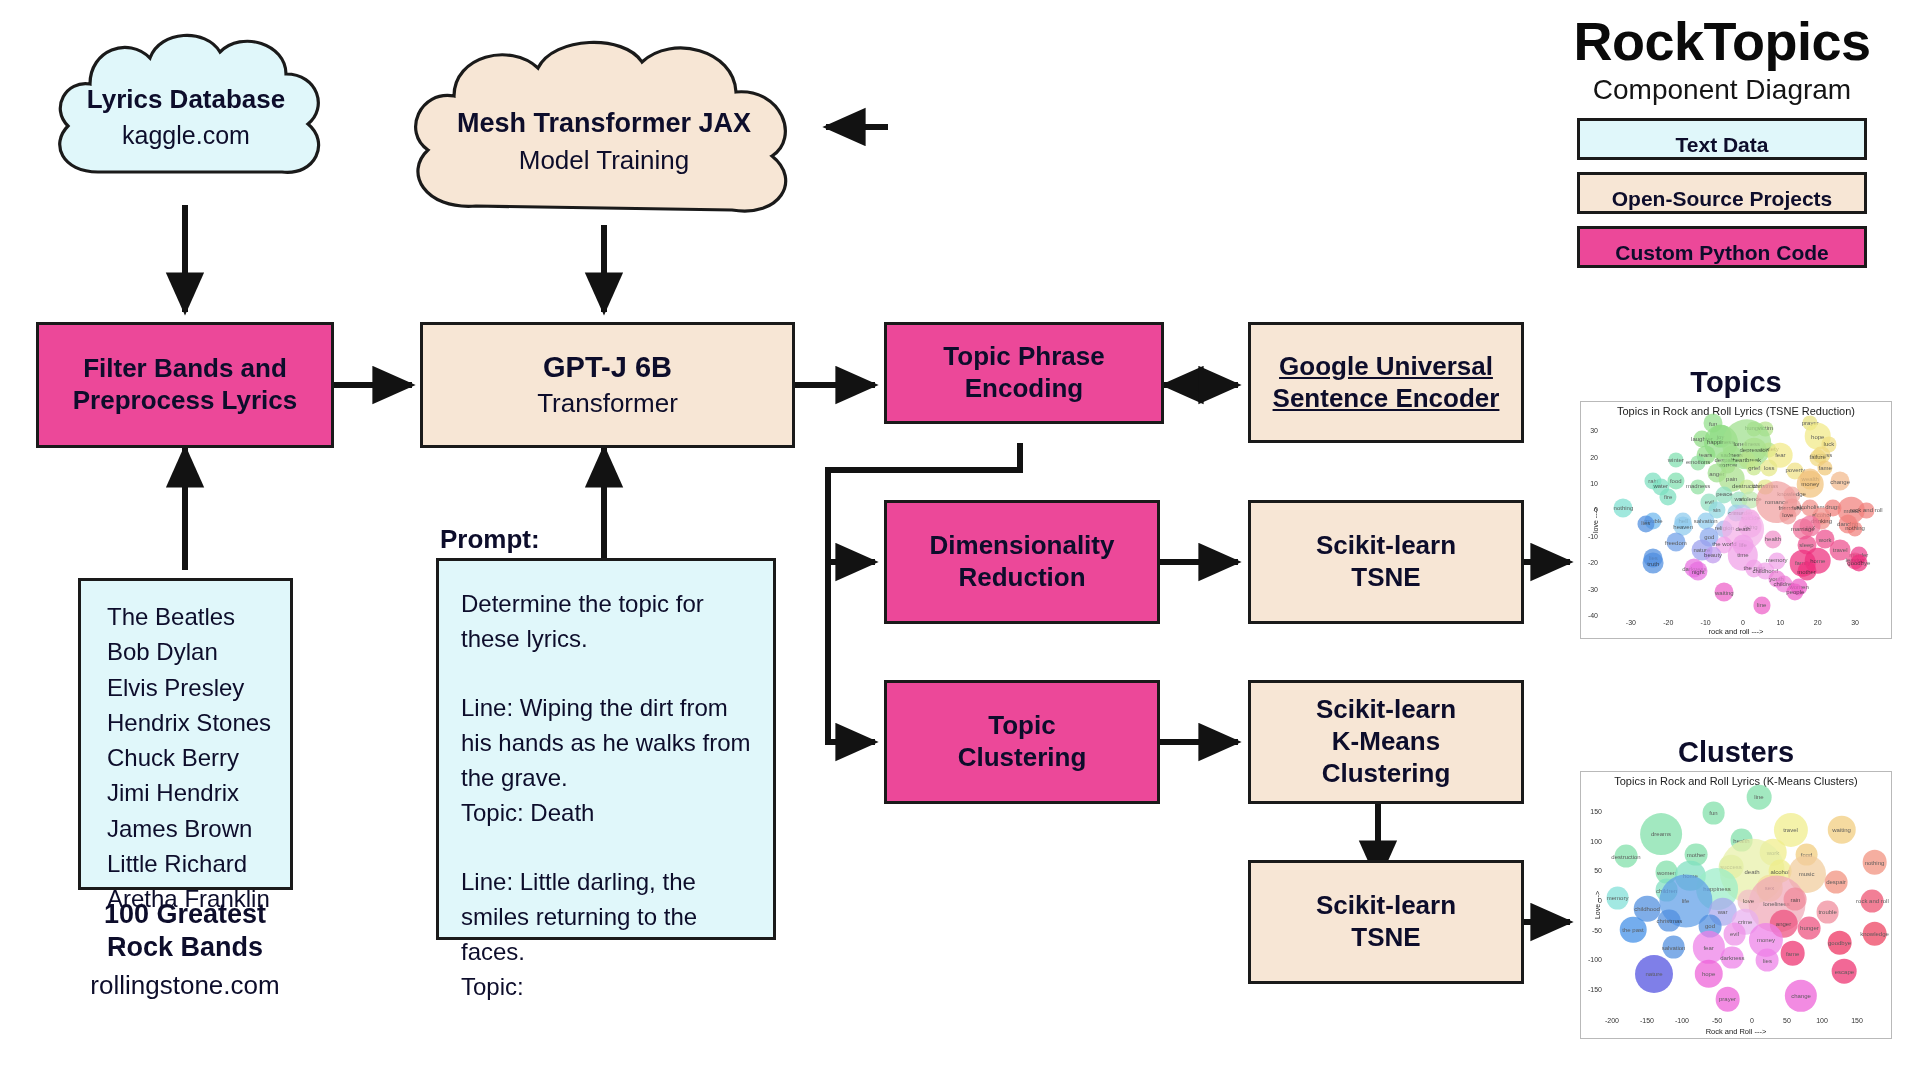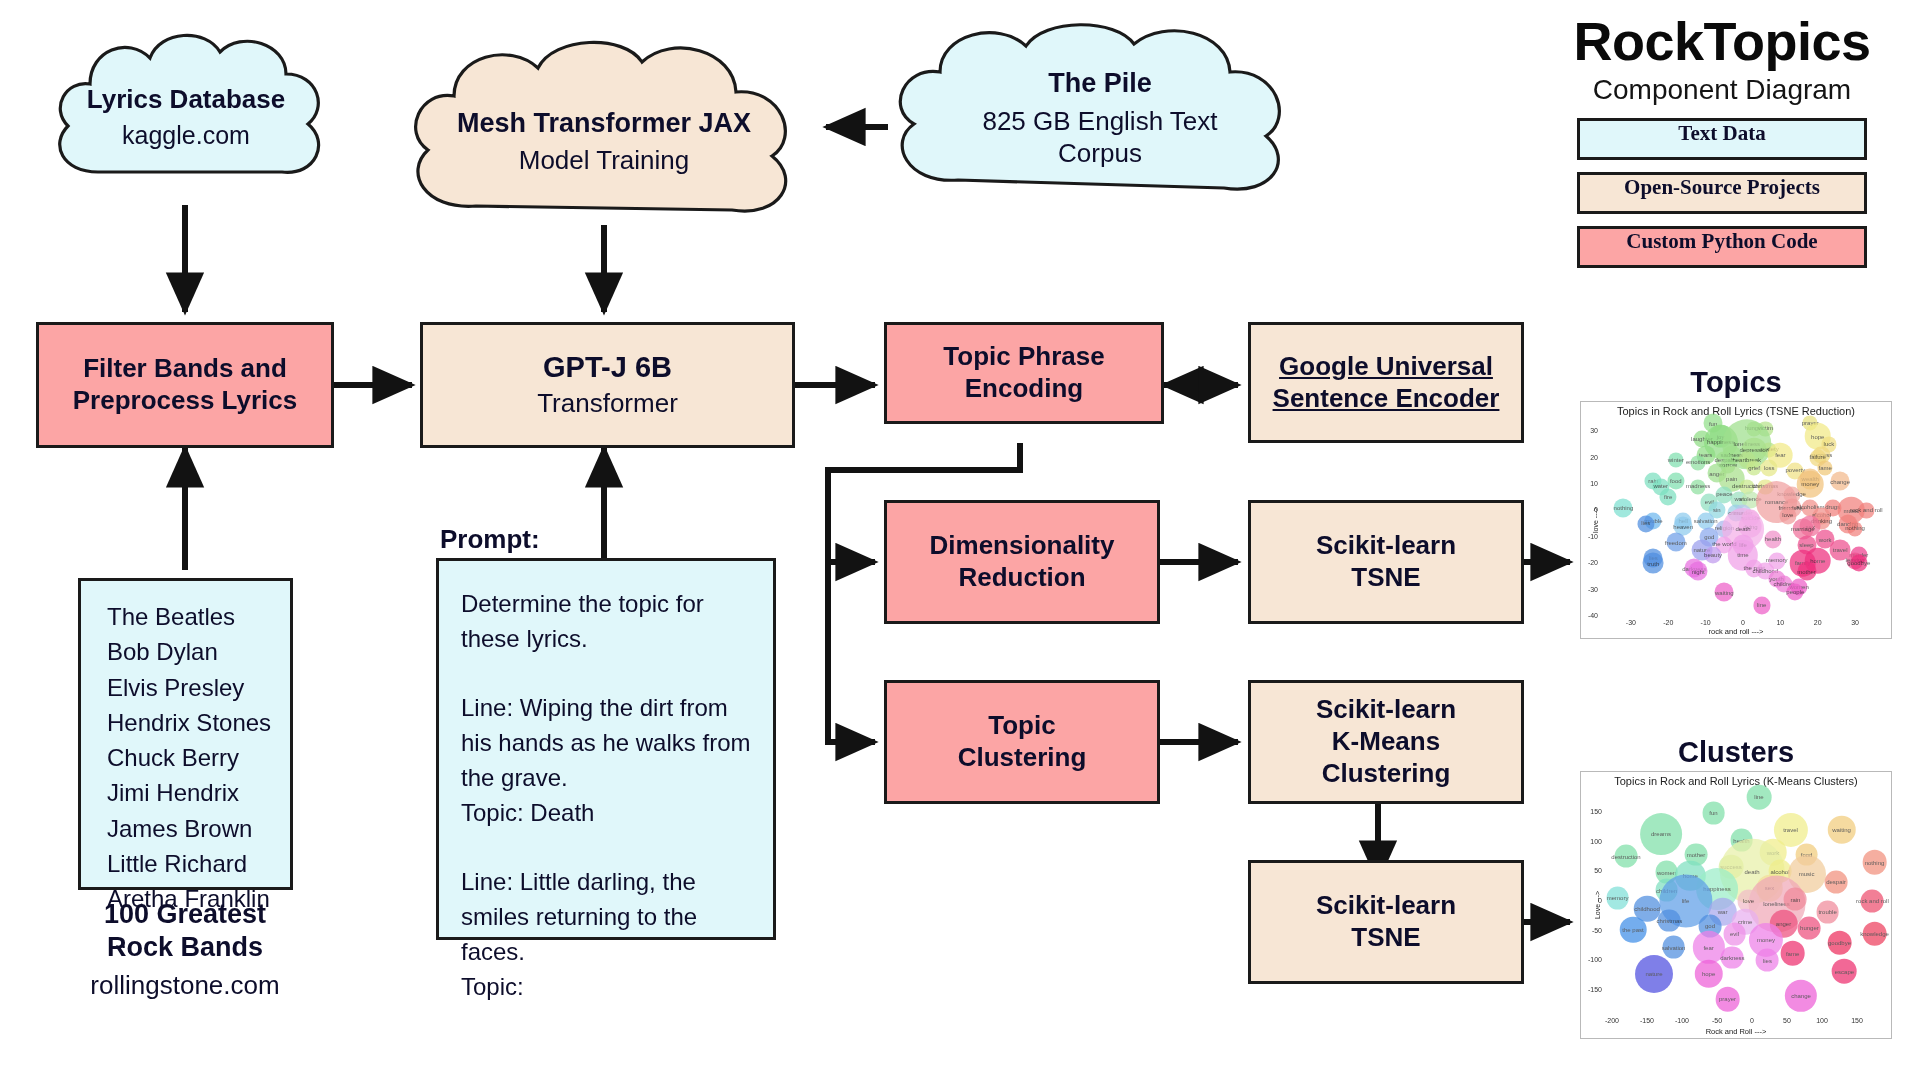--- a/index.html
+++ b/index.html
@@ -6,21 +6,21 @@
   body{width:1920px;height:1080px;position:relative;overflow:hidden;
        font-family:"Liberation Sans", sans-serif;color:#0d0d2b;}
   #stage{position:absolute;left:0;top:0;width:1920px;height:1080px;}
   svg#wires{position:absolute;left:0;top:0;width:1920px;height:1080px;pointer-events:none;}
 
   .node{position:absolute;box-sizing:border-box;border:3px solid #1a1a1a;
         display:flex;flex-direction:column;align-items:center;justify-content:center;
         text-align:center;line-height:1.22;}
   .cyan{background:#e0f7fa;}
   .peach{background:#f7e6d5;}
-  .lav{background:#fca5a5;}
+  .lav{background:#ec4899;}
 
   .t-bold{font-weight:bold;}
   .t-reg{font-weight:normal;}
 
   
   .cloud{position:absolute;}
   .cloud .label{position:absolute;left:0;top:0;width:100%;height:100%;
       display:flex;flex-direction:column;align-items:center;justify-content:center;
       text-align:center;line-height:1.24;z-index:3;}
 
@@ -34,22 +34,22 @@
   #promptlabel{position:absolute;font-weight:bold;font-size:26px;}
   #promptbox{position:absolute;box-sizing:border-box;border:3px solid #1a1a1a;
       background:#e0f7fa;padding:26px 22px 18px 22px;text-align:left;
       font-size:24px;line-height:1.45;white-space:pre-wrap;}
 
   
   #brand{position:absolute;right:0;top:0;width:340px;text-align:center;}
   #brandTitle{font-size:54px;font-weight:bold;letter-spacing:-.5px;line-height:1;color:#0a0a0a;}
   #brandSub{font-size:28px;font-weight:normal;margin-top:6px;color:#141414;}
   .legbox{box-sizing:border-box;border:3px solid #1a1a1a;height:42px;width:290px;
-      margin:12px auto 0 auto;display:flex;align-items:flex-start;justify-content:center;
-      font-size:21px;font-weight:bold;font-family:Liberation Serif, serif;}
+      margin:12px auto 0 auto;display:flex;align-items:flex-end;justify-content:center;
+      font-size:21px;font-weight:bold;}
 
   
   .plotwrap{position:absolute;}
   .plotcap{text-align:center;font-size:29px;font-weight:bold;margin-bottom:2px;}
   .plotframe{box-sizing:border-box;border:1px solid #b9b9b9;background:#ffffff;position:relative;}
   .plottitle{position:absolute;left:0;right:0;top:3px;text-align:center;
       font-size:11px;color:#222;}
   .axlabel{position:absolute;left:0;right:0;bottom:2px;text-align:center;
       font-size:7.5px;color:#222;}
   .ylabel{position:absolute;left:2px;top:50%;transform:translateY(-50%) rotate(-90deg);
@@ -126,32 +126,20 @@
                C170,2 240,0 258,28 C288,0 350,16 352,58 C398,54 416,104 388,122
                C418,146 396,184 348,176 Z" fill="#f7e6d5" stroke="#1a1a1a" stroke-width="3.2"></path>
     </svg>
     <div class="label" style="padding-bottom:14px;">
       <div class="t-bold" style="font-size:27px;">Mesh
 Transformer JAX</div>
       <div class="t-reg" style="font-size:26px;margin-top:4px;">Model Training</div>
     </div>
   </div>
 
-  <div class="cloud" style="left:880px;top:18px;width:440px;height:200px;">
-    <svg viewBox="0 0 440 200" style="position:absolute;left:0;top:0;width:440px;height:200px;">
-      <path d="M78,162 C26,166 8,124 34,106 C6,90 24,48 60,54 C60,16 118,2 146,28
-               C164,0 236,0 254,26 C286,0 348,14 350,54 C396,50 414,100 386,118
-               C414,142 392,178 344,170 Z" fill="#e0f7fa" stroke="#1a1a1a" stroke-width="3.2"></path>
-    </svg>
-    <div class="label" style="padding-bottom:6px;">
-      <div class="t-bold" style="font-size:27px;">The Pile</div>
-      <div class="t-reg" style="font-size:26px;margin-top:4px;white-space:pre-line;">825 GB English Text
-Corpus</div>
-    </div>
-  </div>
 
   <div class="node lav" style="left:36px;top:322px;width:298px;height:126px;">
     <div class="t-bold" style="font-size:26px;white-space:pre-line;">Filter Bands and
 Preprocess Lyrics</div>
   </div>
 
   <div class="node peach" style="left:420px;top:322px;width:375px;height:126px;">
     <div class="t-bold" style="font-size:29px;">GPT-J 6B</div>
     <div class="t-reg" style="font-size:26px;margin-top:3px;">Transformer</div>
   </div>

